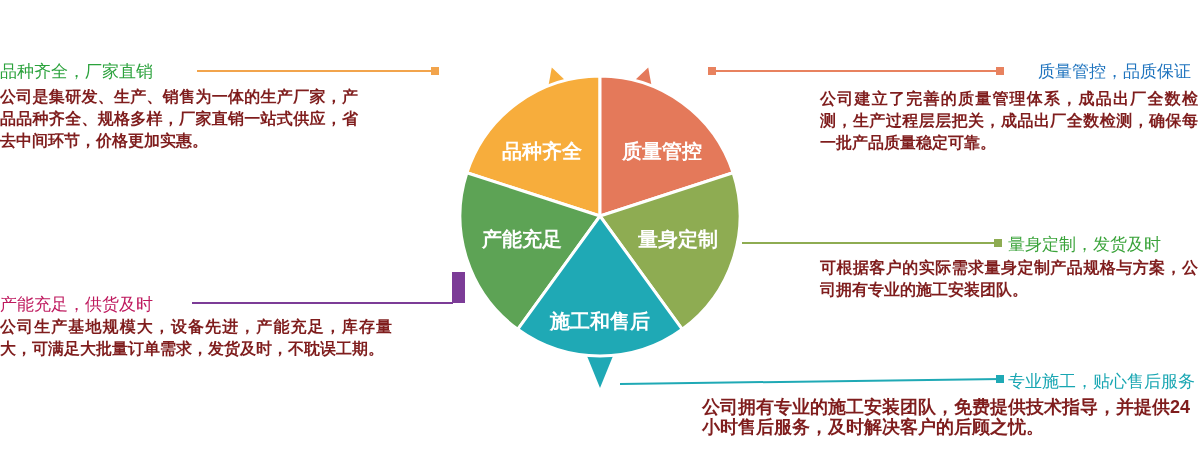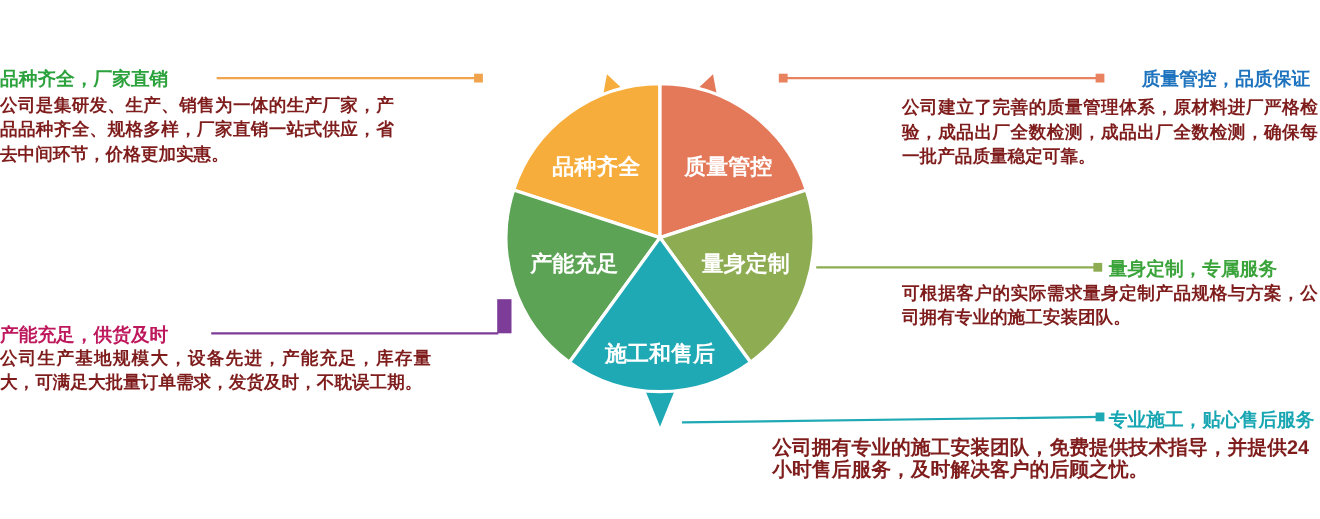--- a/index.html
+++ b/index.html
@@ -3,21 +3,21 @@
 <meta charset="utf-8">
 <style>
   html,body{margin:0;padding:0;background:#fff;}
   .canvas{
     position:relative;width:1200px;height:472px;background:#ffffff;
     overflow:hidden;font-family:"Liberation Sans","DejaVu Sans",sans-serif;
   }
   .overlay{position:absolute;left:0;top:0;pointer-events:none;}
   .flower{position:absolute;left:450px;top:66px;}
   .flower text{font-family:"Liberation Sans","DejaVu Sans",sans-serif;font-weight:bold;font-size:20px;fill:#ffffff;text-anchor:middle;}
-  .callout-title{position:absolute;font-size:17px;font-weight:bold;white-space:nowrap;}
+  .callout-title{position:absolute;font-size:17px;font-weight:normal;white-space:nowrap;}
   .callout-body{position:absolute;font-size:16px;font-weight:bold;color:#7f1d1d;line-height:22px;text-align:justify;}
   .t-top-left{left:0;top:60px;}
   .b-top-left{left:0;top:86px;width:358px;}
   .t-top-right{left:1008px;top:60px;}
   .b-top-right{left:820px;top:88px;width:378px;}
   .t-mid-right{left:1008px;top:233px;}
   .b-mid-right{left:820px;top:257px;width:378px;}
   .t-mid-left{left:0;top:293px;}
   .b-mid-left{left:0;top:316px;width:392px;}
   .t-bottom{left:1008px;top:370px;text-align:center;}
@@ -64,23 +64,23 @@
     <text x="228" y="180">量身定制</text>
     <text x="150" y="262">施工和售后</text>
   </svg>
 
   <div class="marker" style="background: rgb(124, 60, 151);"></div>
 
   <div class="callout-title t-top-left" style="color: rgb(43, 162, 60);">品种齐全，厂家直销</div>
   <div class="callout-body b-top-left">公司是集研发、生产、销售为一体的生产厂家，产品品种齐全、规格多样，厂家直销一站式供应，省去中间环节，价格更加实惠。</div>
 
   <div class="callout-title t-top-right" style="color: rgb(30, 115, 190); margin-left: 30px;">质量管控，品质保证</div>
-  <div class="callout-body b-top-right">公司建立了完善的质量管理体系，原材料进厂严格检验，成品出厂全数检测，成品出厂全数检测，确保每一批产品质量稳定可靠。</div>
+  <div class="callout-body b-top-right">公司建立了完善的质量管理体系，成品出厂全数检测，生产过程层层把关，成品出厂全数检测，确保每一批产品质量稳定可靠。</div>
 
-  <div class="callout-title t-mid-right" style="color: rgb(58, 163, 58);">量身定制，专属服务</div>
+  <div class="callout-title t-mid-right" style="color: rgb(58, 163, 58);">量身定制，发货及时</div>
   <div class="callout-body b-mid-right">可根据客户的实际需求量身定制产品规格与方案，公司拥有专业的施工安装团队。</div>
 
   <div class="callout-title t-mid-left" style="color: #be185d;">产能充足，供货及时</div>
   <div class="callout-body b-mid-left">公司生产基地规模大，设备先进，产能充足，库存量大，可满足大批量订单需求，发货及时，不耽误工期。</div>
 
   <div class="callout-title t-bottom" style="color: rgb(24, 166, 178);">专业施工，贴心售后服务</div>
   <div class="callout-body b-bottom">
     <div>公司拥有专业的施工安装团队，免费提供技术指导，并提供24</div>
     <div>小时售后服务，及时解决客户的后顾之忧。</div>
   </div>

